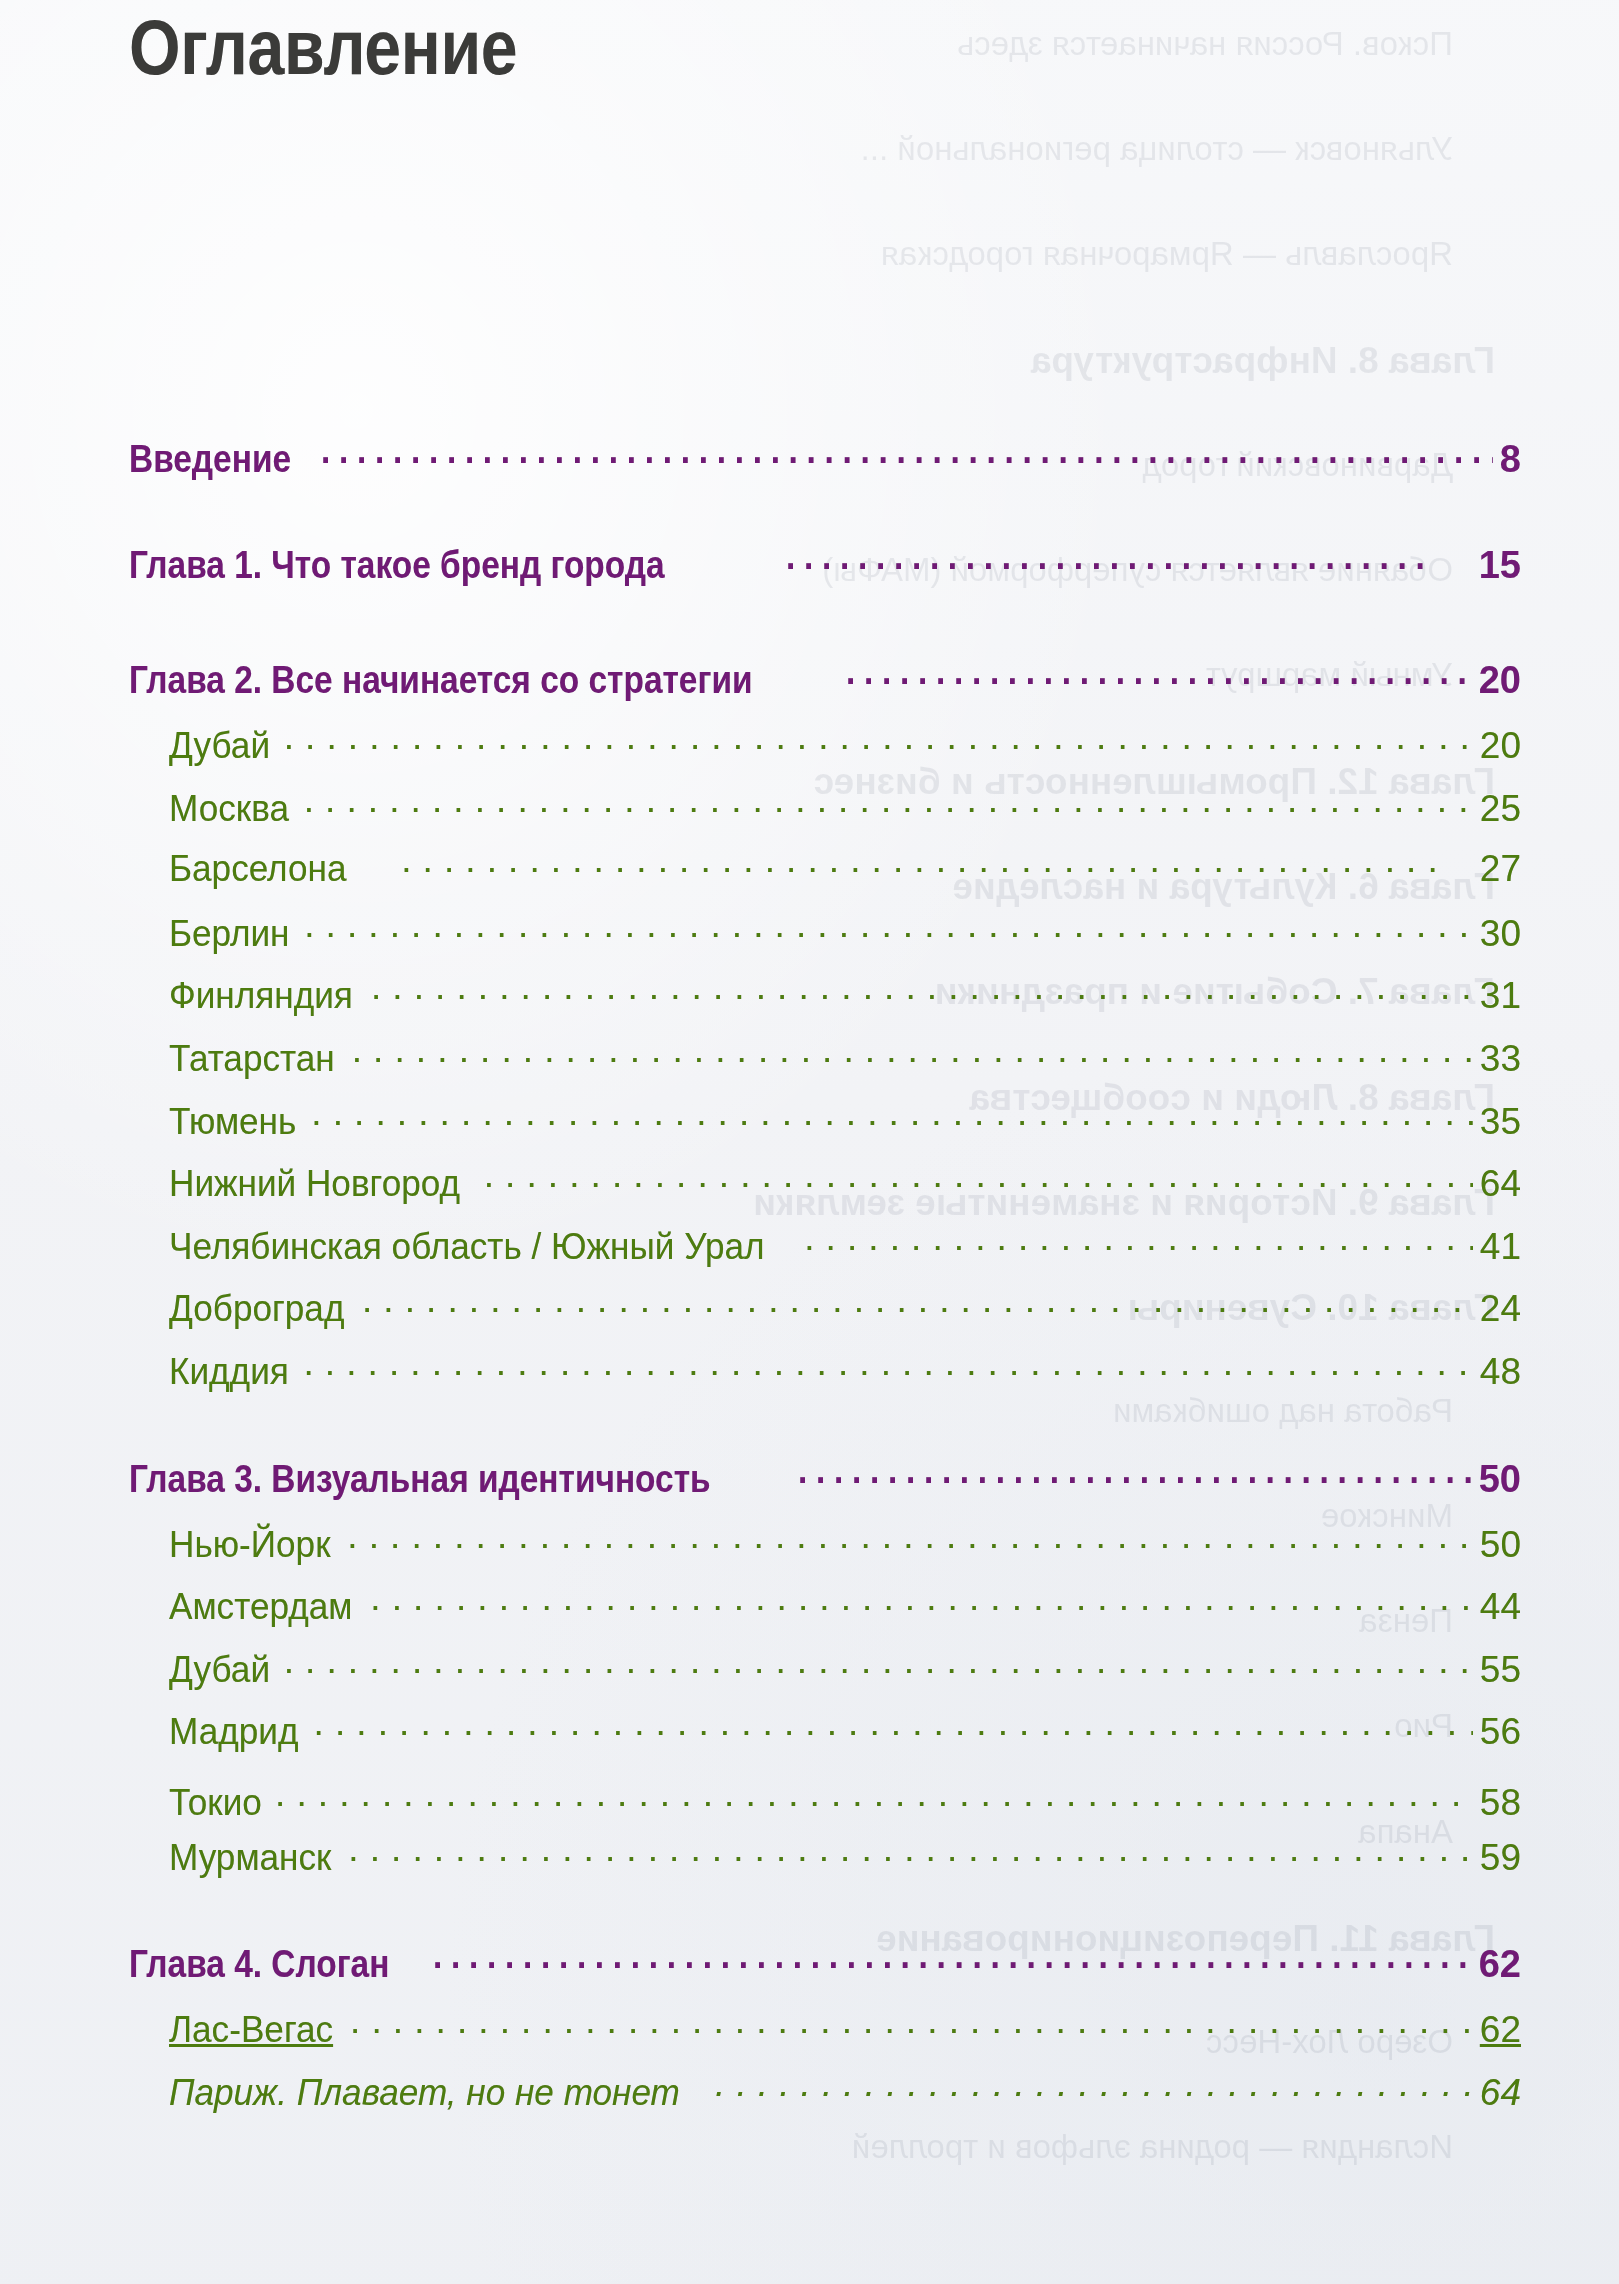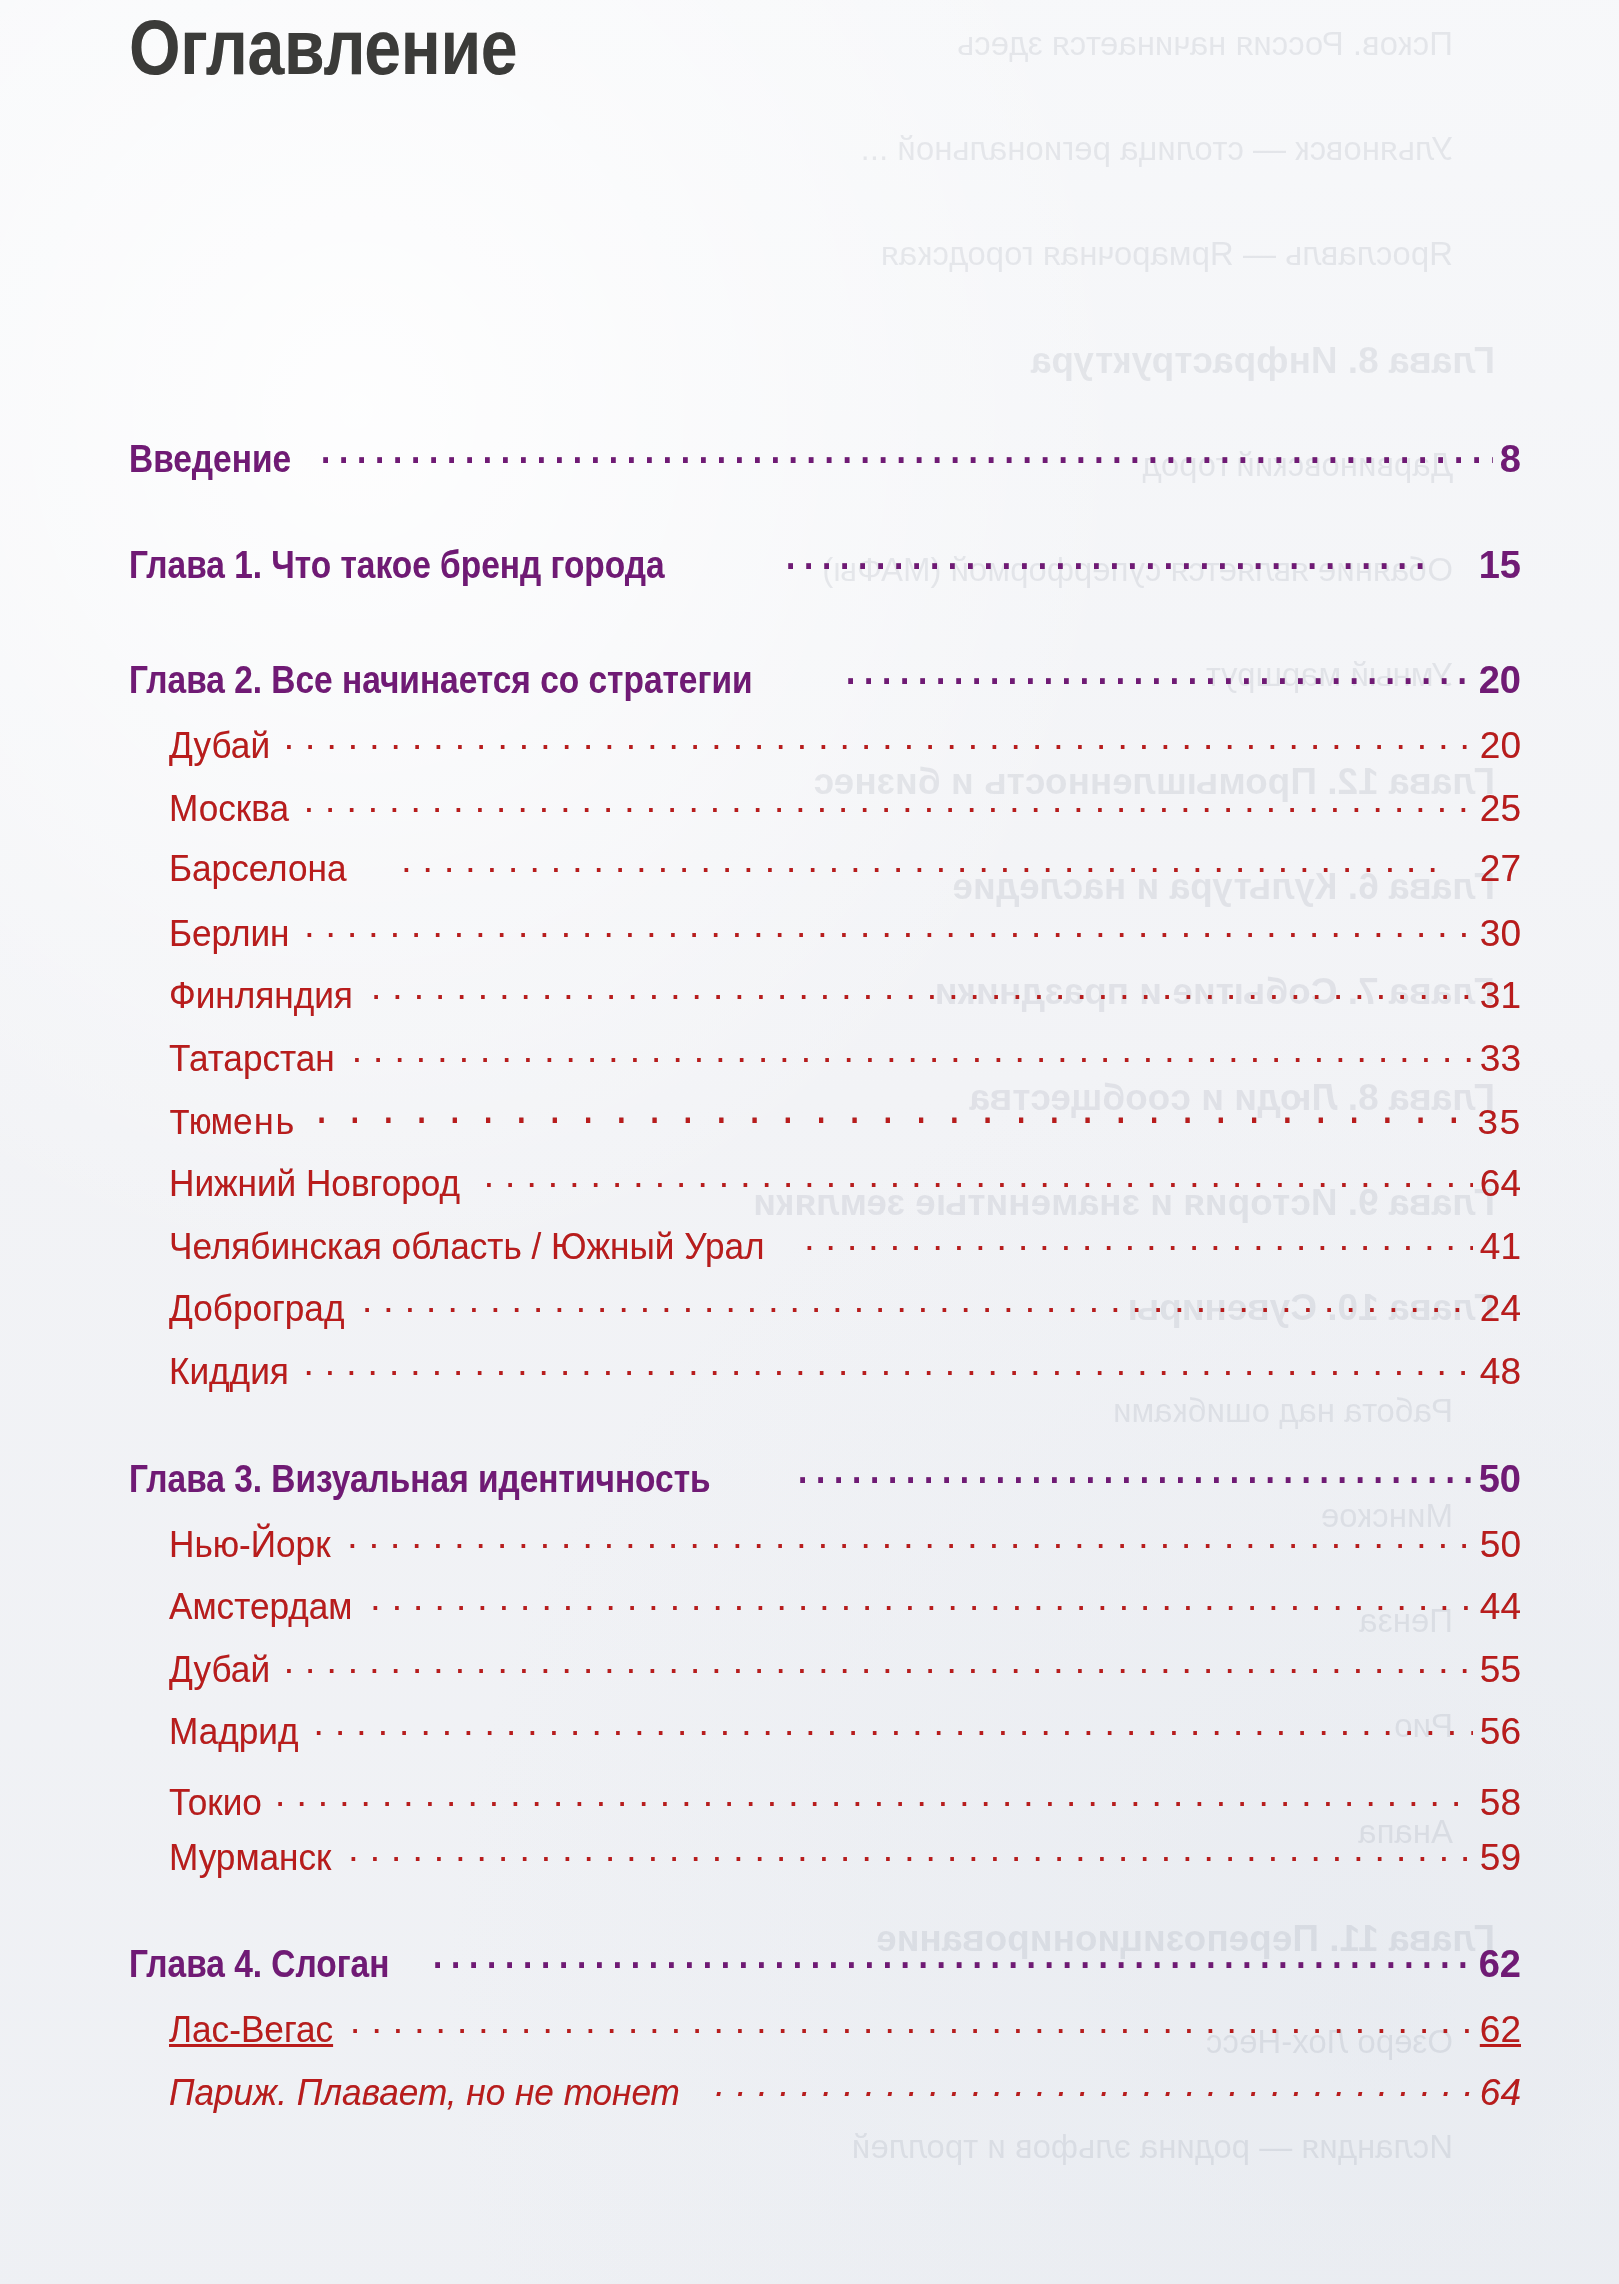--- a/index.html
+++ b/index.html
@@ -133,21 +133,21 @@
     font-weight: 700;
     font-size: 38px;
   }
 
   
   .entry.level-sub {
     left: 169px;
     width: 1352px;
     font-size: 37px;
     font-weight: 400;
-    color: #b91c1c;
+    color: #4d7c0f;
   }
   .entry.level-sub .label {
     transform: scaleX(0.95);
     transform-origin: left bottom;
     display: inline-block;
   }
   .entry.level-sub .page {
     font-weight: 400;
   }
 
@@ -235,21 +235,21 @@
         <div class="entry level-sub" style="top: 971px;">
           <span class="label">Финляндия</span>
           <span class="leader"></span>
           <span class="page">31</span>
         </div>
         <div class="entry level-sub" style="top: 1034px;">
           <span class="label">Татарстан</span>
           <span class="leader"></span>
           <span class="page">33</span>
         </div>
-        <div class="entry level-sub" style="top: 1097px; font-family: Liberation Mono, monospace;">
+        <div class="entry level-sub" style="top: 1097px;">
           <span class="label">Тюмень</span>
           <span class="leader"></span>
           <span class="page">35</span>
         </div>
         <div class="entry level-sub" style="top: 1159px;">
           <span class="label">Нижний Новгород</span>
           <span class="leader"></span>
           <span class="page">64</span>
         </div>
         <div class="entry level-sub" style="top: 1222px;">

